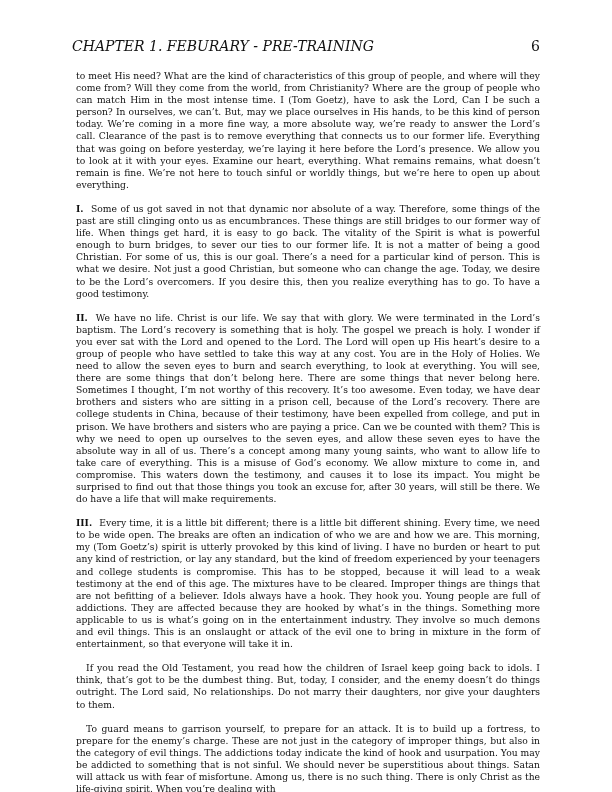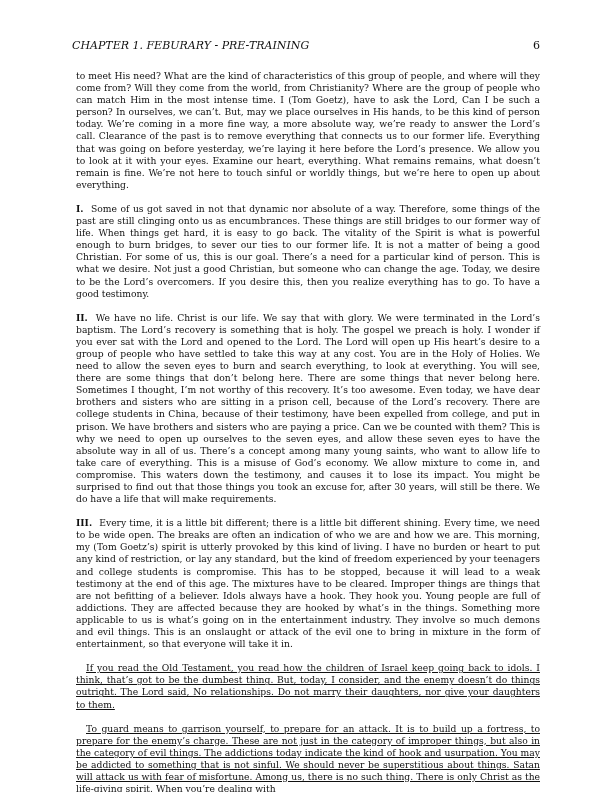--- a/index.html
+++ b/index.html
@@ -4,26 +4,26 @@
 <style>
   html, body { margin: 0; padding: 0; background: #ffffff; }
   body { width: 612px; height: 792px; position: relative; overflow: hidden; }
   .page {
     position: absolute; left: 72px; top: 0; width: 468px;
     font-family: "DejaVu Serif", "Liberation Serif", serif;
     color: #111; font-size: 9.2px; line-height: 12.1px;
   }
   .header {
     position: absolute; top: 40px; left: 0; width: 468px;
-    font-style: italic; font-size: 11px; display: flex; justify-content: space-between;
+    font-style: italic; font-size: 14px; display: flex; justify-content: space-between;
   }
   .header .num { font-style: normal; font-weight: normal; }
   .body { position: absolute; top: 70px; left: 0; width: 468px; }
   p { margin: 0 0 12px 4px; text-align: justify; text-align-last: left; }
-  p.indent { text-indent: 10px; text-decoration: underline; }
+  p.indent { text-indent: 10px; }
   .roman { font-weight: bold; margin-right: 4px; }
 </style>
 </head>
 <body>
 
 <div class="page">
   <div class="header">
     <span>CHAPTER 1.  FEBURARY - PRE-TRAINING</span>
     <span class="num">6</span>
   </div>

